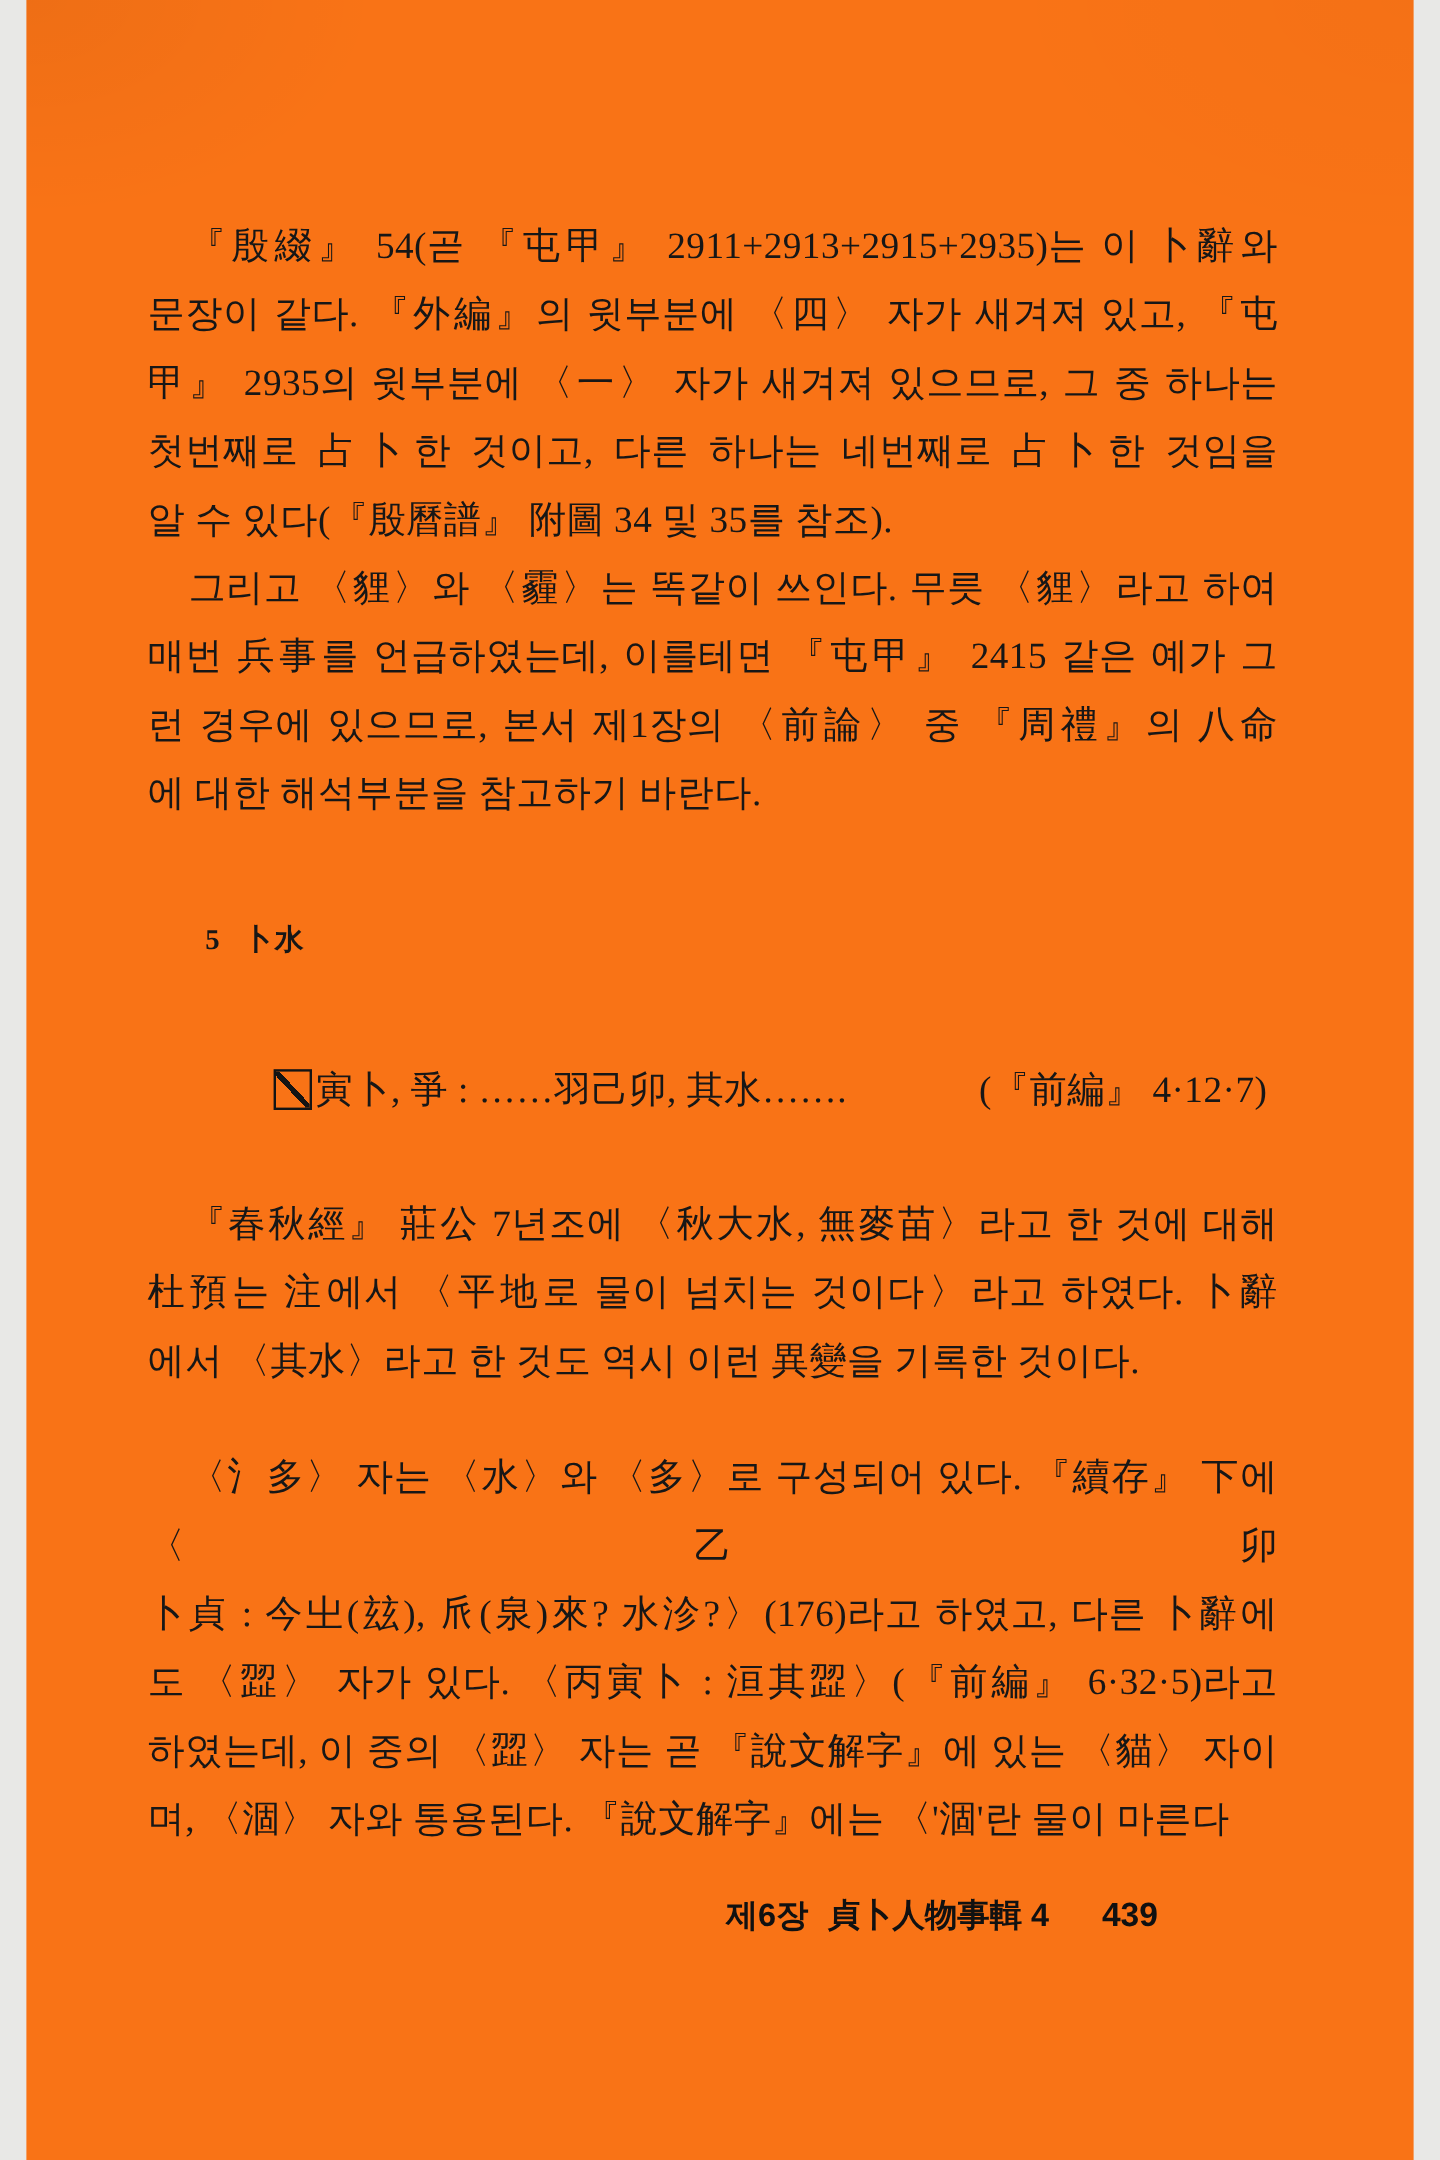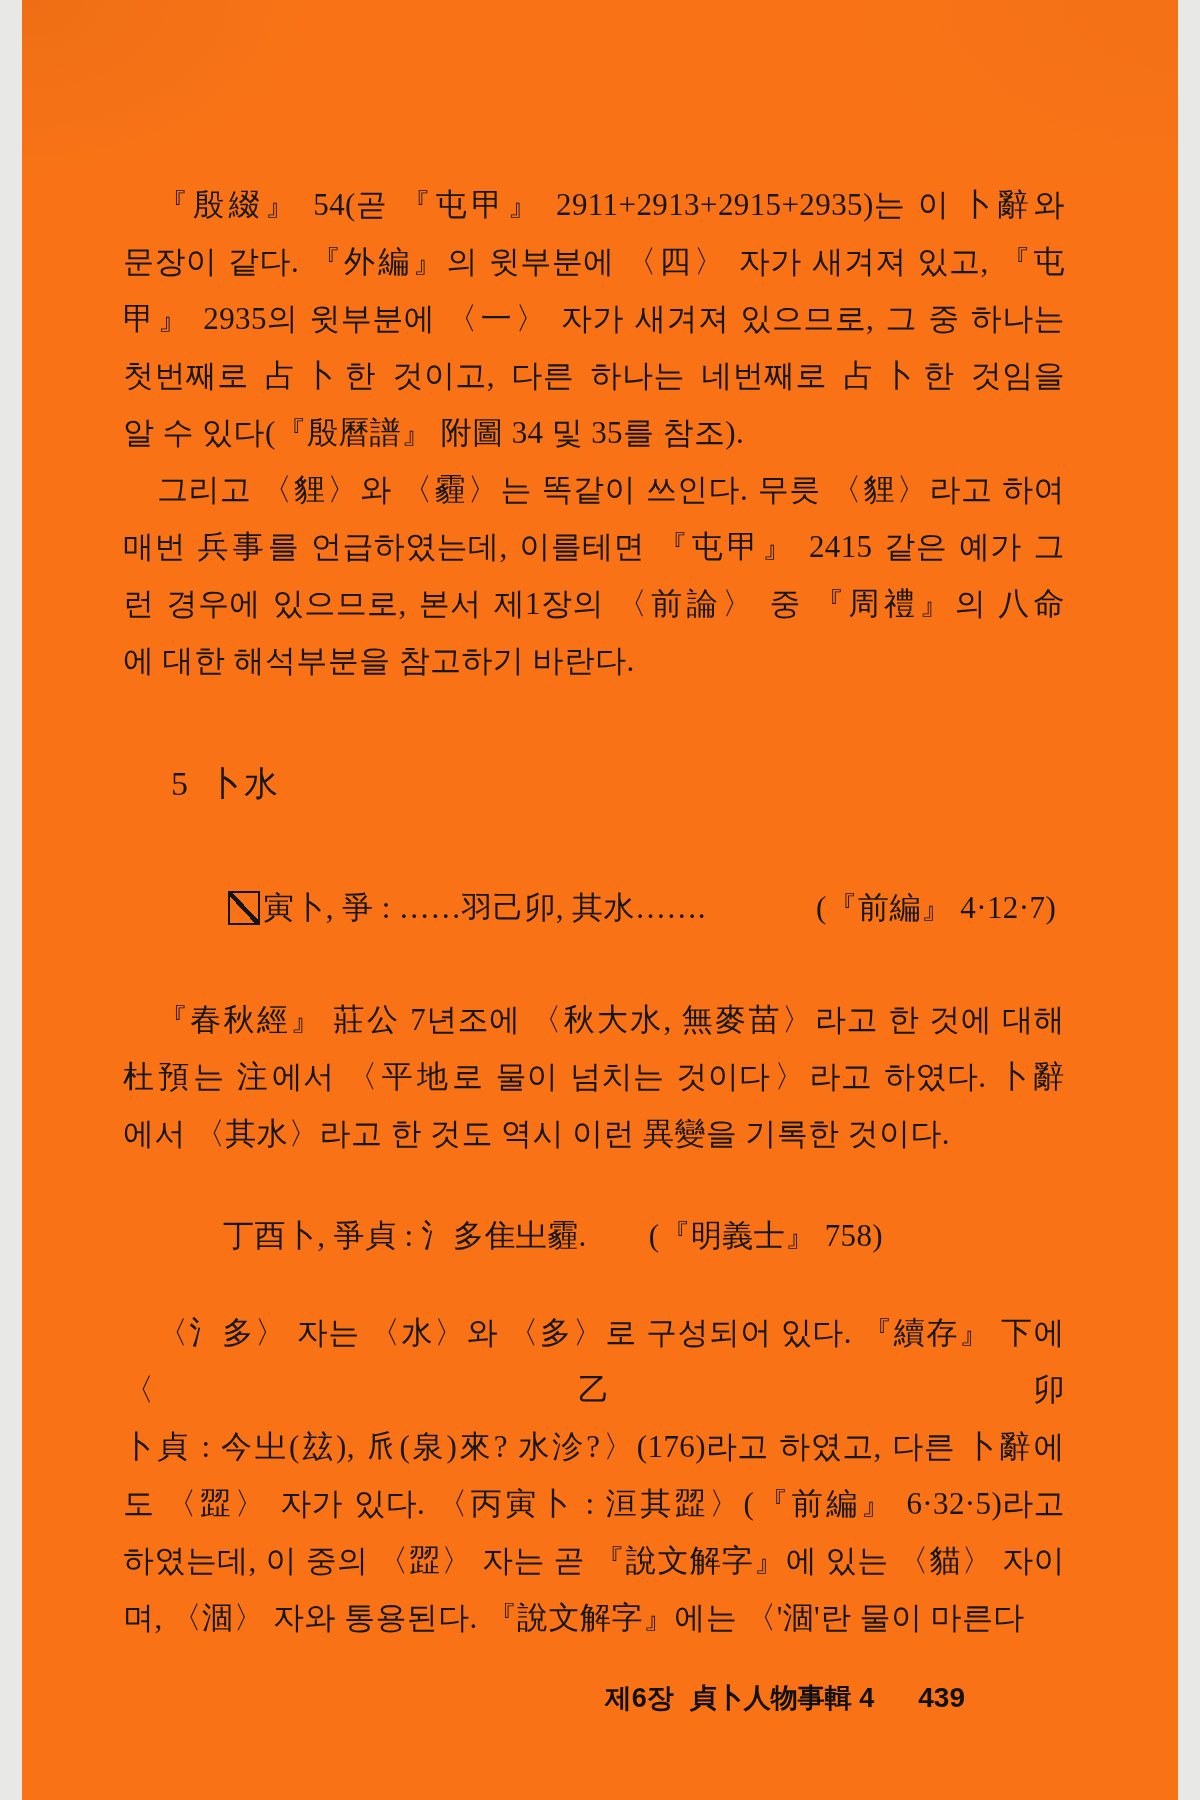--- a/index.html
+++ b/index.html
@@ -39,22 +39,22 @@
     letter-spacing: 0.4px;
     white-space: pre-wrap;
     text-align: justify;
     text-align-last: justify;
   }
   .para .line:first-child { text-indent: 34px; }
   .para .line:last-child { text-align-last: left; }
 
   .section-heading {
     margin: 70px 0 0 48px;
-    font-size: 34px;
-    font-weight: 400;
+    font-size: 24px;
+    font-weight: 700;
     line-height: 50px;
     letter-spacing: 2px;
   }
   .section-heading .sec-num { margin-right: 18px; }
 
   .quote {
     display: flex;
     align-items: center;
     font-size: 31px;
     line-height: 57px;
@@ -122,24 +122,20 @@
       <span>寅卜, 爭 : ……羽己卯, 其水…….</span>
       <span class="cite-1">(『前編』 4·12·7)</span>
     </div>
 
     <div class="para para-3">
         <div class="line">『春秋經』 莊公 7년조에 〈秋大水, 無麥苗〉라고 한 것에 대해</div>
         <div class="line">杜預는 注에서 〈平地로 물이 넘치는 것이다〉라고 하였다. 卜辭</div>
         <div class="line">에서 〈其水〉라고 한 것도 역시 이런 異變을 기록한 것이다.</div>
       </div>
 
-    <div class="quote quote-2">
-      <span>丁酉卜, 爭貞 : 氵多隹㞢霾.</span>
-      <span class="cite-2">(『明義士』 758)</span>
-    </div>
 
     <div class="para para-4">
         <div class="line">〈氵多〉 자는 〈水〉와 〈多〉로 구성되어 있다. 『續存』 下에 〈乙卯</div>
         <div class="line">卜貞 : 今㞢(玆), 𠂢(泉)來? 水沴?〉(176)라고 하였고, 다른 卜辭에</div>
         <div class="line">도 〈歰〉 자가 있다. 〈丙寅卜 : 洹其歰〉(『前編』 6·32·5)라고</div>
         <div class="line">하였는데, 이 중의 〈歰〉 자는 곧 『說文解字』에 있는 〈貓〉 자이</div>
         <div class="line">며, 〈涸〉 자와 통용된다. 『說文解字』에는 〈'涸'란 물이 마른다</div>
       </div>
 
     <div class="footer">

